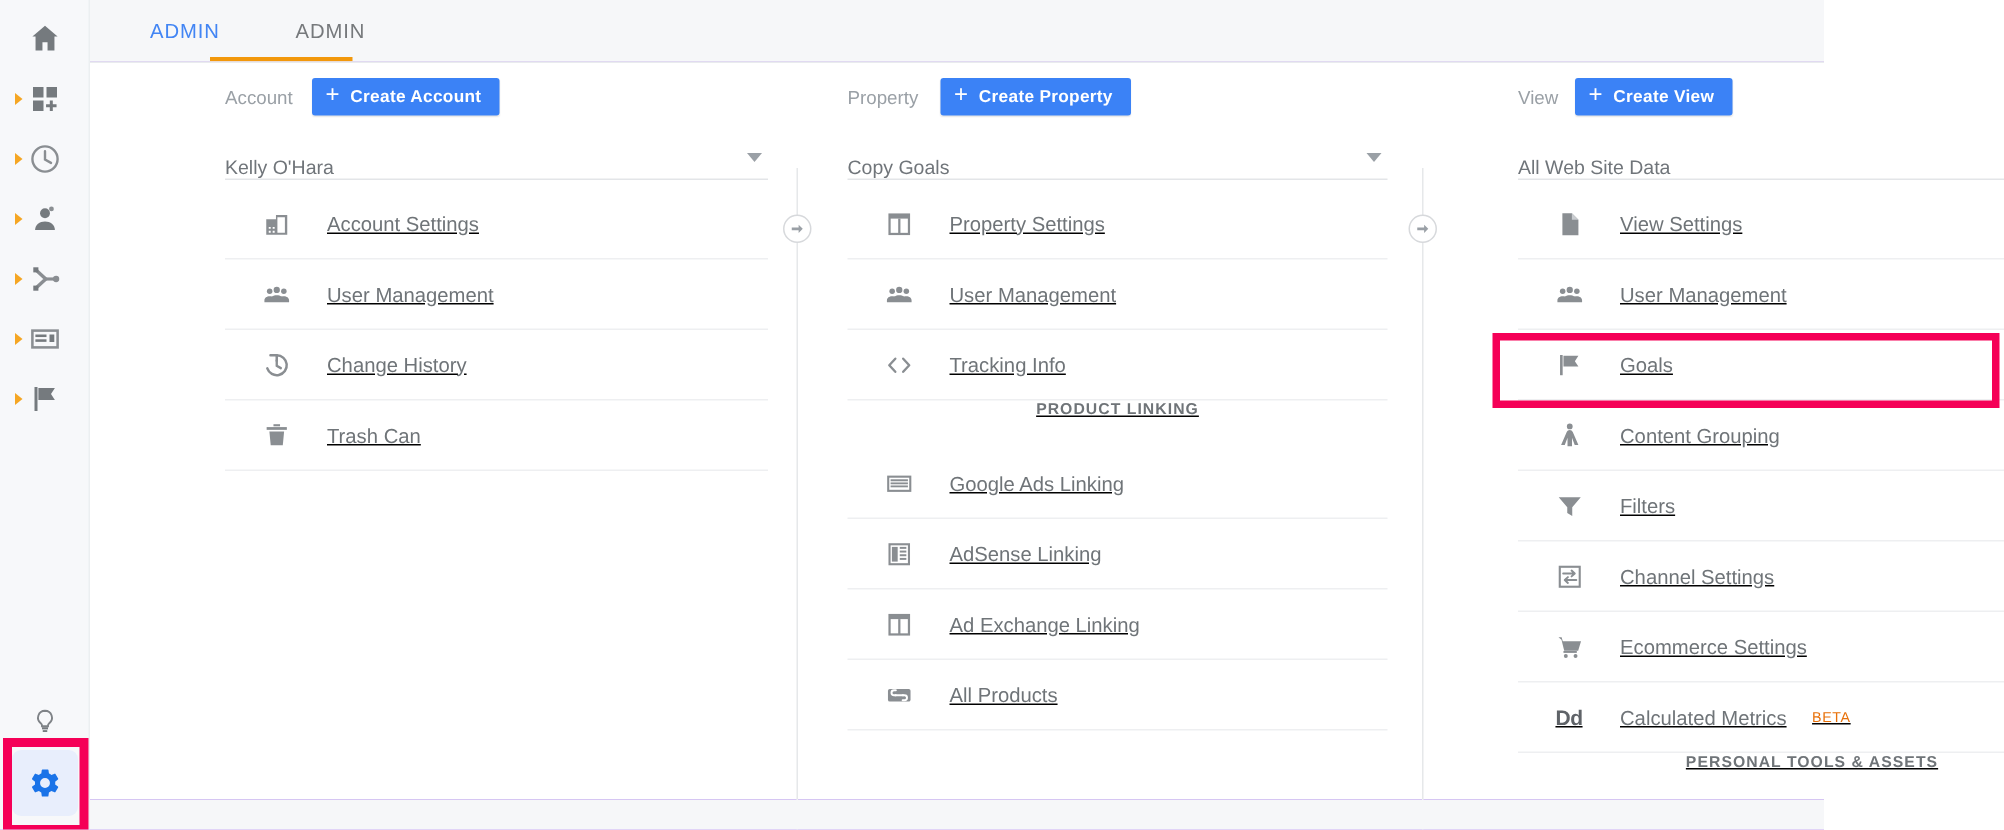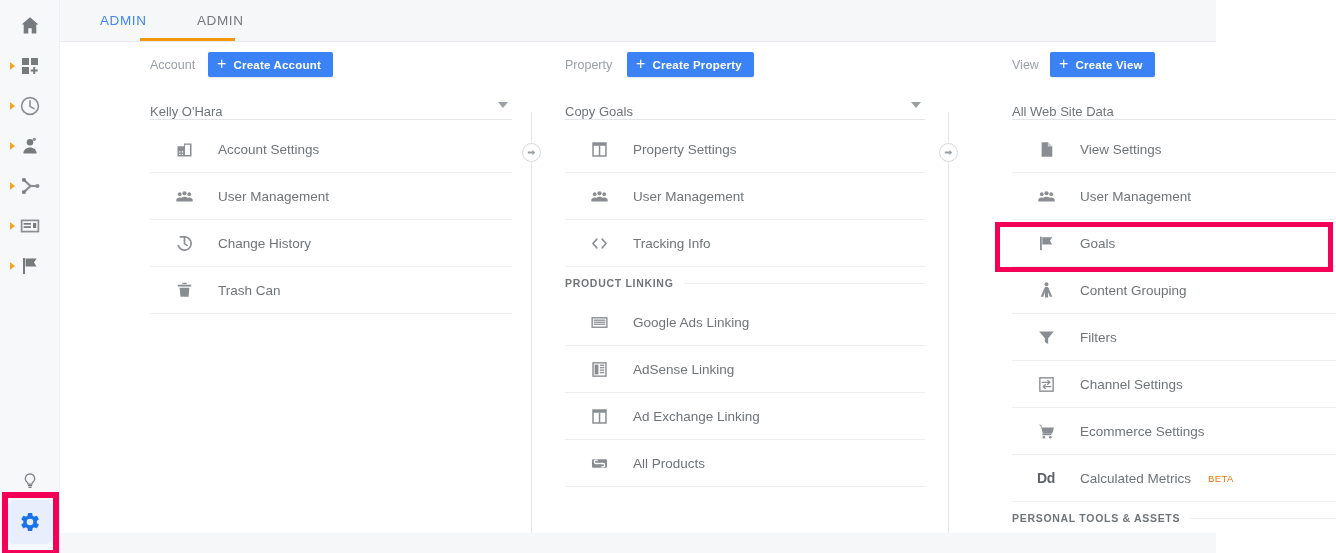--- a/index.html
+++ b/index.html
@@ -92,21 +92,21 @@
   }
   .selector-text { font-size: 13px; color: #70757a; }
   .caret-down {
     position: absolute; right: 4px; top: 12px;
     width: 0; height: 0;
     border-left: 5px solid transparent;
     border-right: 5px solid transparent;
     border-top: 6px solid #9aa0a6;
   }
 
-  .nav-list { position: relative; margin-top: 6px; }
+  .nav-list { position: relative; margin-top: 6px; text-decoration: underline; }
   .nav-item {
     position: relative; height: 47px;
     display: flex; align-items: center;
     border-bottom: 1px solid #eeeff1;
     cursor: pointer;
   }
   .nav-item.nodiv { border-bottom: none; }
   .nav-icon {
     width: 24px; height: 24px; margin-left: 22px;
     display: flex; align-items: center; justify-content: center;
@@ -119,20 +119,21 @@
     margin-left: 17px; font-size: 9.5px; color: #e8710a;
     letter-spacing: .4px; font-weight: 400;
   }
   .dd-icon {
     font-size: 14px; font-weight: bold; color: #5f6368;
     letter-spacing: -.3px;
   }
   .section-head {
     position: relative; height: 32px; display: flex; align-items: center; gap: 10px;
     border-bottom: none;
+    flex-direction: column;
   }
   .section-head .sh-text {
     font-size: 10.5px; font-weight: bold; color: #6f7478; letter-spacing: .7px;
   }
   .section-head .sh-rule { flex: 1; height: 1px; background: #eeeff1; }
 
   
   .vdiv {
     position: absolute; top: 70px; width: 1px; background: #e6e8ea;
   }

